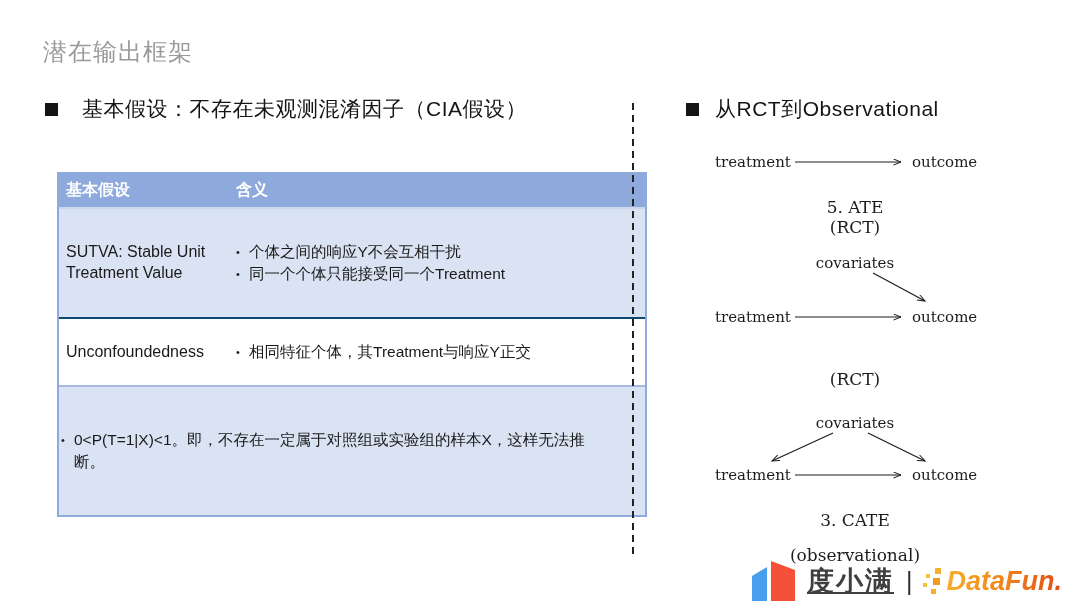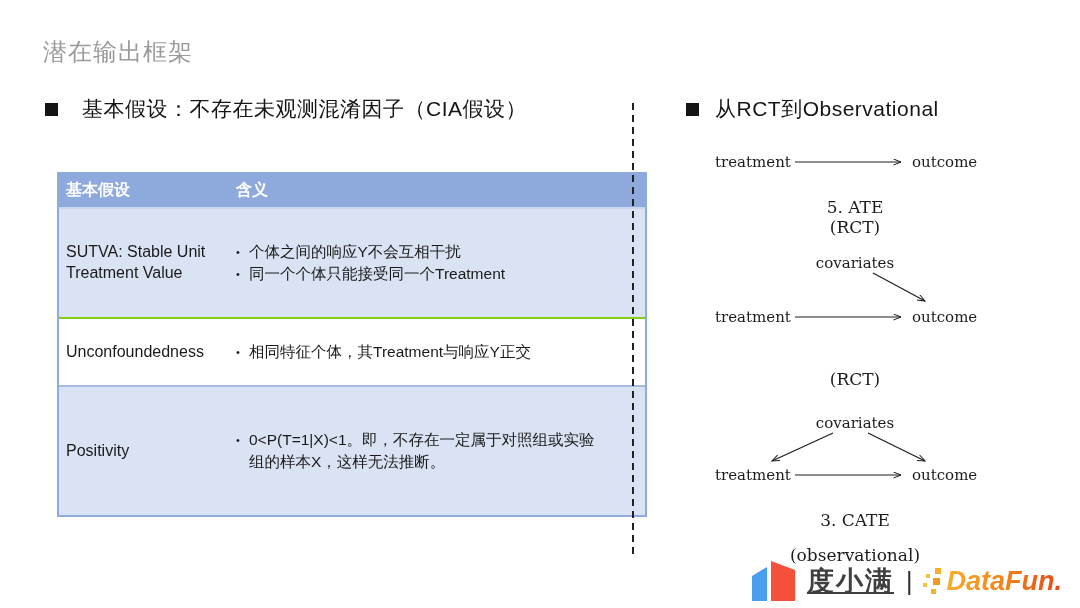--- a/index.html
+++ b/index.html
@@ -33,21 +33,21 @@
     display:flex;align-items:center;height:33px;
     background:#8ea9db;color:#ffffff;font-weight:bold;
     border-bottom:2px solid #ccd7ee;
   }
   .c1{width:175px;padding-left:7px;box-sizing:border-box;flex:0 0 auto;}
   .c2{flex:1;padding-left:2px;padding-right:10px;box-sizing:border-box;}
   .tbl-row{display:flex;align-items:center;}
   .row-a{background:#dae3f3;}
   .row-b{background:#ffffff;}
   .row-1{height:108px;}
-  .row-2{height:66px;border-top:2px solid #84cc16;}
+  .row-2{height:66px;border-top:2px solid #0c4a6e;}
   .row-3{height:128px;border-top:2px solid #a6b9e1;}
   .cell-name{line-height:1.3;}
   .points{display:flex;flex-direction:column;justify-content:center;}
   .point{display:flex;font-size:15.5px;line-height:1.42;}
   .point .dot{flex:0 0 auto;width:13px;font-size:11px;line-height:22px;text-align:left;}
   .point .ptxt{flex:1;}
   
   .divider{
     position:absolute;left:632px;top:103px;width:2px;height:456px;
     background:repeating-linear-gradient(to bottom,#222222 0px,#222222 7px,transparent 7px,transparent 12px);
@@ -112,21 +112,20 @@
     <div class="c1 cell-name">Unconfoundedness</div>
     <div class="c2 points">
       <div class="point">
         <span class="dot">•</span>
         <span class="ptxt">相同特征个体，其Treatment与响应Y正交</span>
       </div>
     </div>
   </div>
 
   <div class="tbl-row row-a row-3">
-    <div class="c1 cell-name">Positivity</div>
     <div class="c2 points">
       <div class="point" style="padding-right:34px;">
         <span class="dot">•</span>
         <span class="ptxt">0&lt;P(T=1|X)&lt;1。即，不存在一定属于对照组或实验组的样本X，这样无法推断。</span>
       </div>
     </div>
   </div>
 </div>
 
 <div class="divider"></div>

